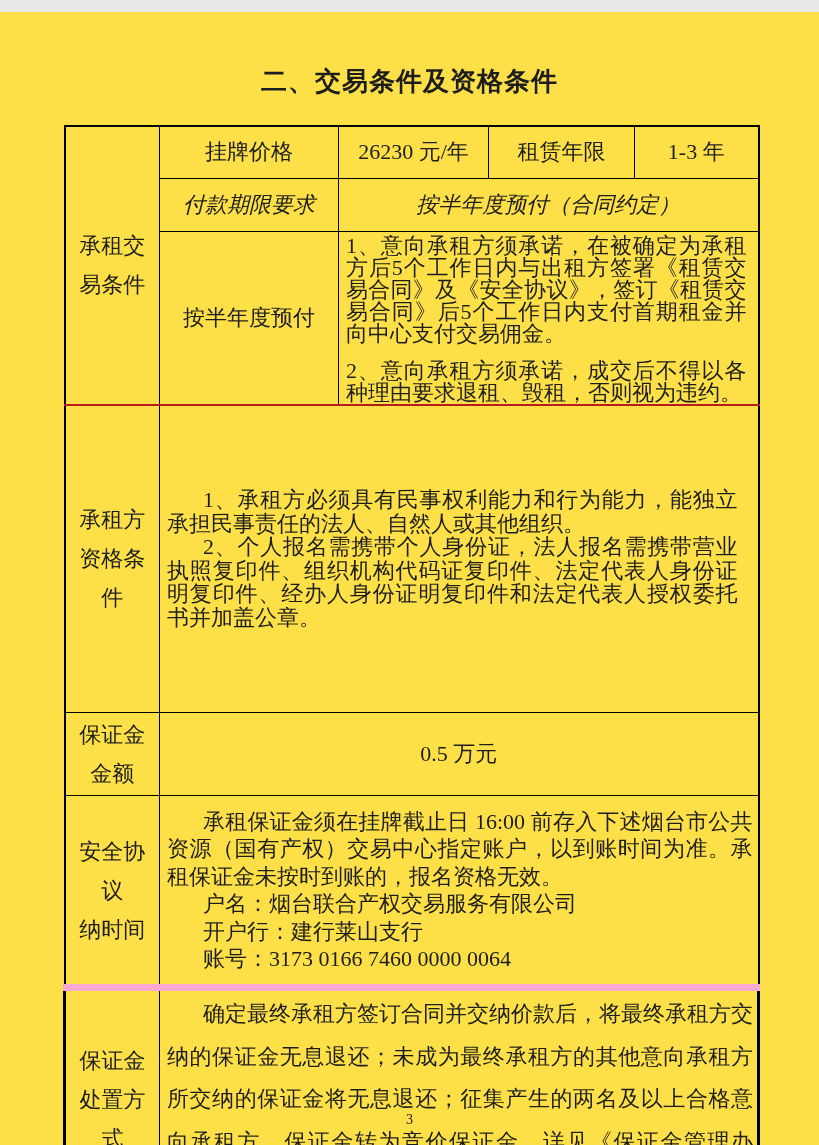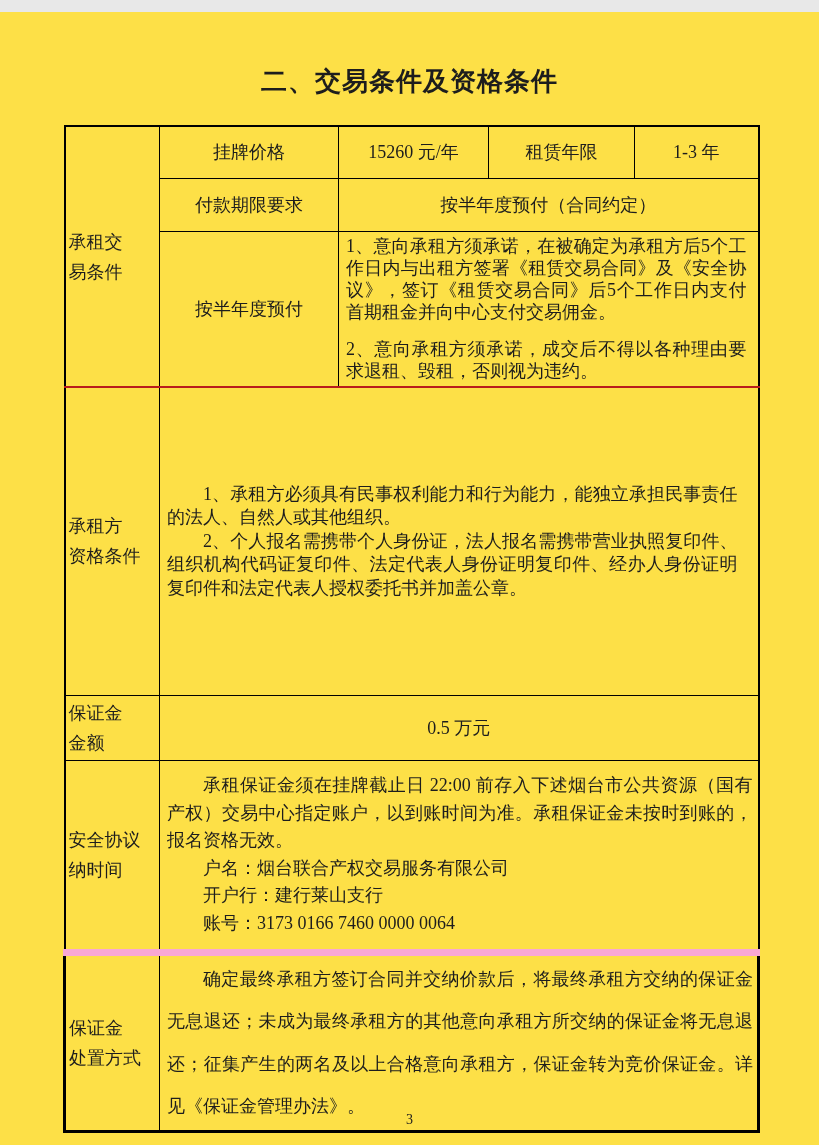--- a/index.html
+++ b/index.html
@@ -19,34 +19,34 @@
     margin:0;
   }
   table.cond-table{
     position:absolute;left:63px;top:113px;
     width:694px;
     border-collapse:collapse;table-layout:fixed;
     border:2px solid #000;
   }
   td{
     border:1px solid #000;
-    font-size:18px;
+    font-size:22px;
     vertical-align:middle;
     padding:2px 6px;
     word-break:break-all;
   }
   td.label-cell{
-    text-align:left;
+    text-align:center;
     white-space:pre-line;
-    line-height:30px;
+    line-height:39px;
     padding:2px 3px;
   }
   td.center-cell{text-align:center;}
   tr.row-a1{height:52px;}
-  tr.row-a2{height:53px;}
+  tr.row-a2{height:53px;font-style:italic;}
   tr.row-a3{height:156px;}
   tr.row-b{height:308px;}
   tr.row-c{height:51px;}
   tr.row-d{height:192px;}
   tr.row-e{height:171px;}
   tr.row-b td{border-top:2px solid #b91c1c;}
   tr.row-e td{border-top:7px solid #f9a8d4;border-bottom:3px solid #000;}
   tr.row-e td:first-child{border-left:3px solid #000;}
   tr.row-e td:last-child{border-right:3px solid #000;}
   td.other-content{
@@ -92,21 +92,21 @@
       <col style="width:179px">
       <col style="width:150px">
       <col style="width:146px">
       <col style="width:124px">
     </colgroup>
     <tbody>
       <tr class="row-a1">
         <td class="label-cell" rowspan="3">承租交
 易条件</td>
         <td class="center-cell">挂牌价格</td>
-        <td class="center-cell">15260 元/年</td>
+        <td class="center-cell">26230 元/年</td>
         <td class="center-cell">租赁年限</td>
         <td class="center-cell">1-3 年</td>
       </tr>
       <tr class="row-a2">
         <td class="center-cell">付款期限要求</td>
         <td class="center-cell" colspan="3">按半年度预付（合同约定）</td>
       </tr>
       <tr class="row-a3">
         <td class="center-cell">按半年度预付</td>
         <td class="other-content" colspan="3">
@@ -124,21 +124,21 @@
       </tr>
       <tr class="row-c">
         <td class="label-cell">保证金
 金额</td>
         <td class="center-cell" colspan="4">0.5 万元</td>
       </tr>
       <tr class="row-d">
         <td class="label-cell">安全协议
 纳时间</td>
         <td class="time-content" colspan="4">
-          <p class="para">承租保证金须在挂牌截止日 22:00 前存入下述烟台市公共资源（国有产权）交易中心指定账户，以到账时间为准。承租保证金未按时到账的，报名资格无效。</p>
+          <p class="para">承租保证金须在挂牌截止日 16:00 前存入下述烟台市公共资源（国有产权）交易中心指定账户，以到账时间为准。承租保证金未按时到账的，报名资格无效。</p>
           <p class="acct-line">户名：烟台联合产权交易服务有限公司</p>
           <p class="acct-line">开户行：建行莱山支行</p>
           <p class="acct-line">账号：3173 0166 7460 0000 0064</p>
         </td>
       </tr>
       <tr class="row-e">
         <td class="label-cell">保证金
 处置方式</td>
         <td class="disposal-content" colspan="4">
           <p class="para">确定最终承租方签订合同并交纳价款后，将最终承租方交纳的保证金无息退还；未成为最终承租方的其他意向承租方所交纳的保证金将无息退还；征集产生的两名及以上合格意向承租方，保证金转为竞价保证金。详见《保证金管理办法》。</p>

